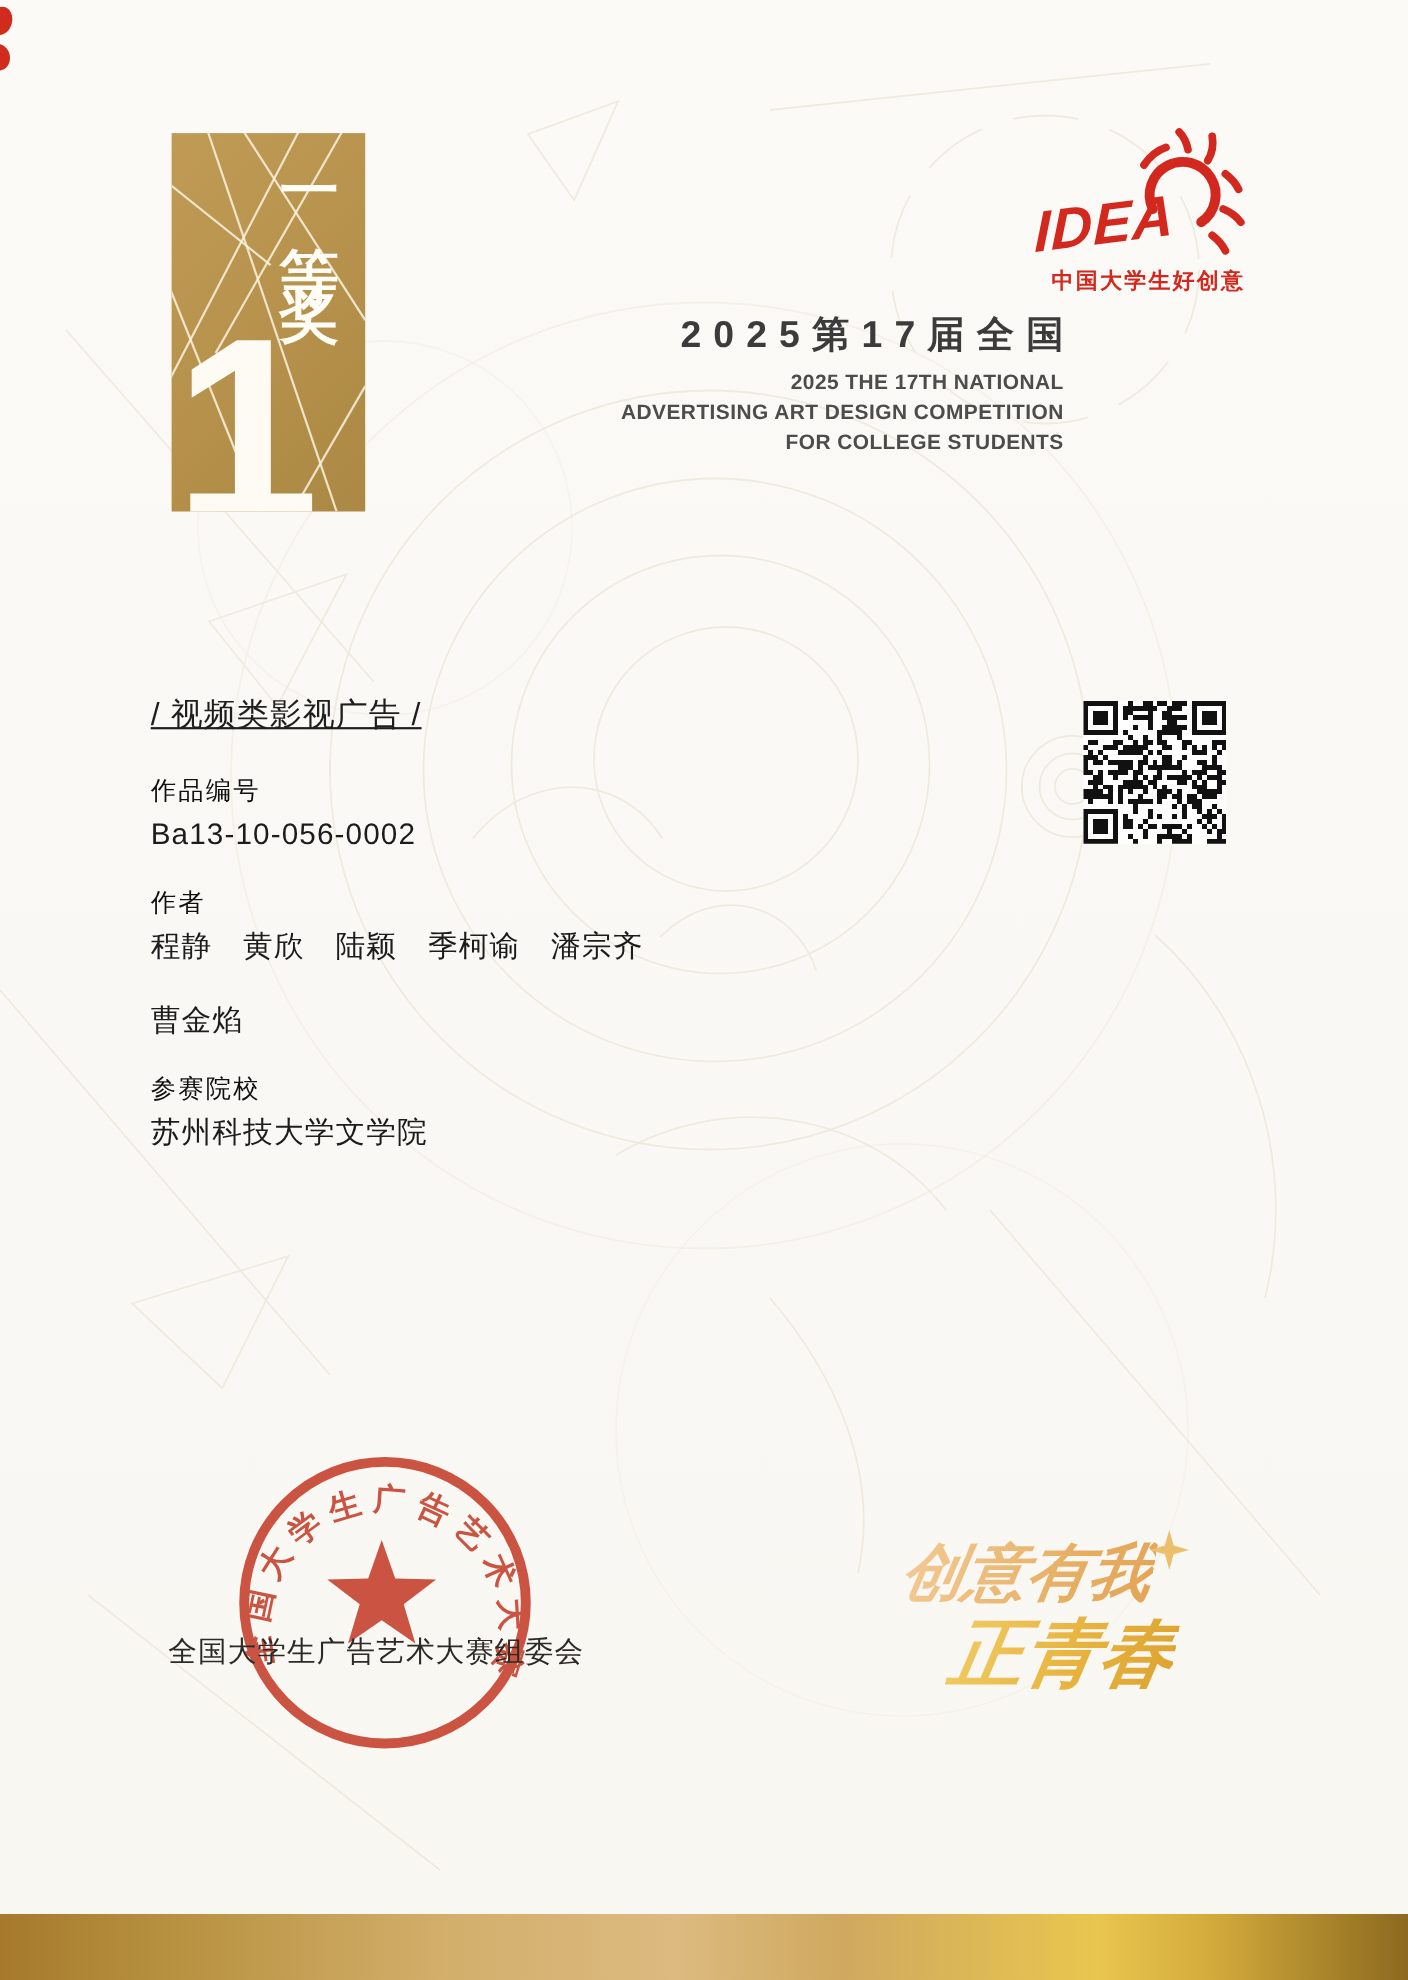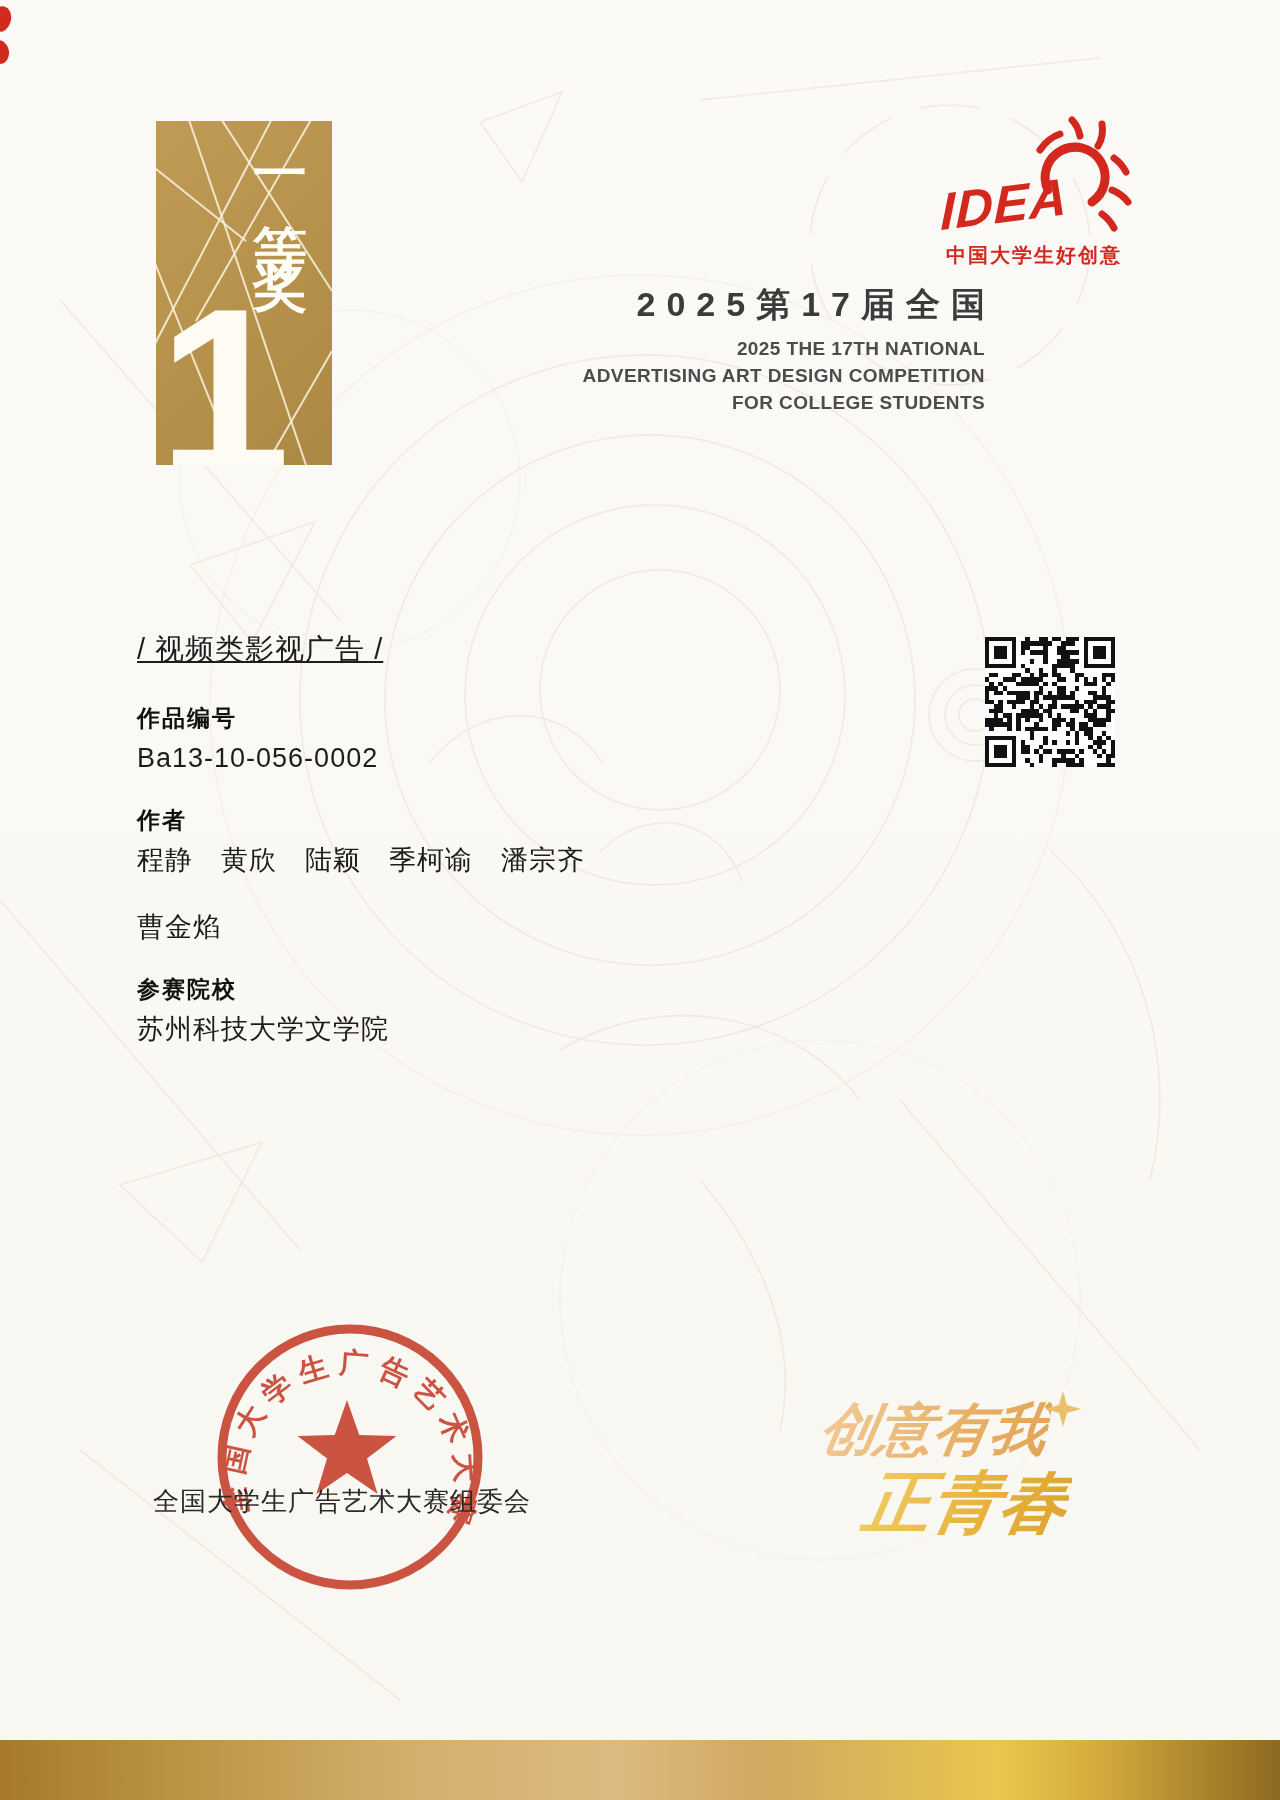--- a/index.html
+++ b/index.html
@@ -14,32 +14,32 @@
   .badge-lines{position:absolute;inset:0;}
   .badge-rank{position:absolute;top:24px;right:24px;writing-mode:vertical-rl;text-orientation:upright;
          color:#fffdf6;font-size:54px;font-weight:600;letter-spacing:36px;line-height:1;}
   .badge-num{position:absolute;left:2px;bottom:-46px;color:#fdfbf4;font-size:238px;line-height:1;
          font-weight:700;letter-spacing:-6px;}
   
   .logo{position:absolute;left:938px;top:116px;width:200px;height:160px;}
   .logo-word{position:absolute;left:2px;top:58px;color:#d3281e;font-size:52px;font-weight:800;
          font-style:italic;letter-spacing:1px;transform:rotate(-7deg) skewX(-8deg);}
   .logo-sun{position:absolute;left:72px;top:-6px;}
-  .logo-tagline{position:absolute;left:8px;top:126px;width:186px;text-align:left;color:#d3281e;
+  .logo-tagline{position:absolute;left:8px;top:126px;width:186px;text-align:right;color:#d3281e;
          font-size:20px;font-weight:700;letter-spacing:2px;white-space:nowrap;}
   
-  .titleblock{position:absolute;right:295px;top:281px;text-align:right;color:#3b3b3b;}
+  .titleblock{position:absolute;right:313px;top:281px;text-align:right;color:#3b3b3b;}
   .title-cn{font-size:34px;font-weight:700;letter-spacing:11px;margin-right:-11px;line-height:46px;white-space:nowrap;}
   .subtitle-en{margin-top:8px;font-size:19px;font-weight:600;color:#4c4c4c;line-height:27px;letter-spacing:.4px;}
   
   .category{position:absolute;left:137px;top:630px;font-size:29px;color:#1e1e1e;letter-spacing:1px;text-decoration:underline;}
   
   .fields{position:absolute;left:137px;top:703px;}
   .field{margin-bottom:27px;}
-  .field-label{font-size:23px;font-weight:700;color:#101010;line-height:30px;letter-spacing:2px;}
+  .field-label{font-size:23px;font-weight:400;color:#101010;line-height:30px;letter-spacing:2px;}
   .field-value{font-size:27px;color:#1c1c1c;line-height:40px;margin-top:5px;white-space:pre;letter-spacing:1px;}
   
   .qr{position:absolute;left:985px;top:637px;width:130px;height:130px;background:#fefefe;}
   
   .seal{position:absolute;left:205px;top:1312px;width:290px;height:290px;opacity:.87;}
   .signoff{position:absolute;left:130px;top:1484px;width:424px;text-align:center;z-index:3;}
   .signoff-org{font-size:26px;color:#2c2a28;letter-spacing:1px;font-weight:500;line-height:34px;}
   .signoff-date{font-size:25px;color:#34312e;letter-spacing:3px;margin-top:10px;line-height:32px;}
   
   .slogan-l1{position:absolute;right:232px;top:1392px;font-size:57px;font-weight:800;font-style:italic;

